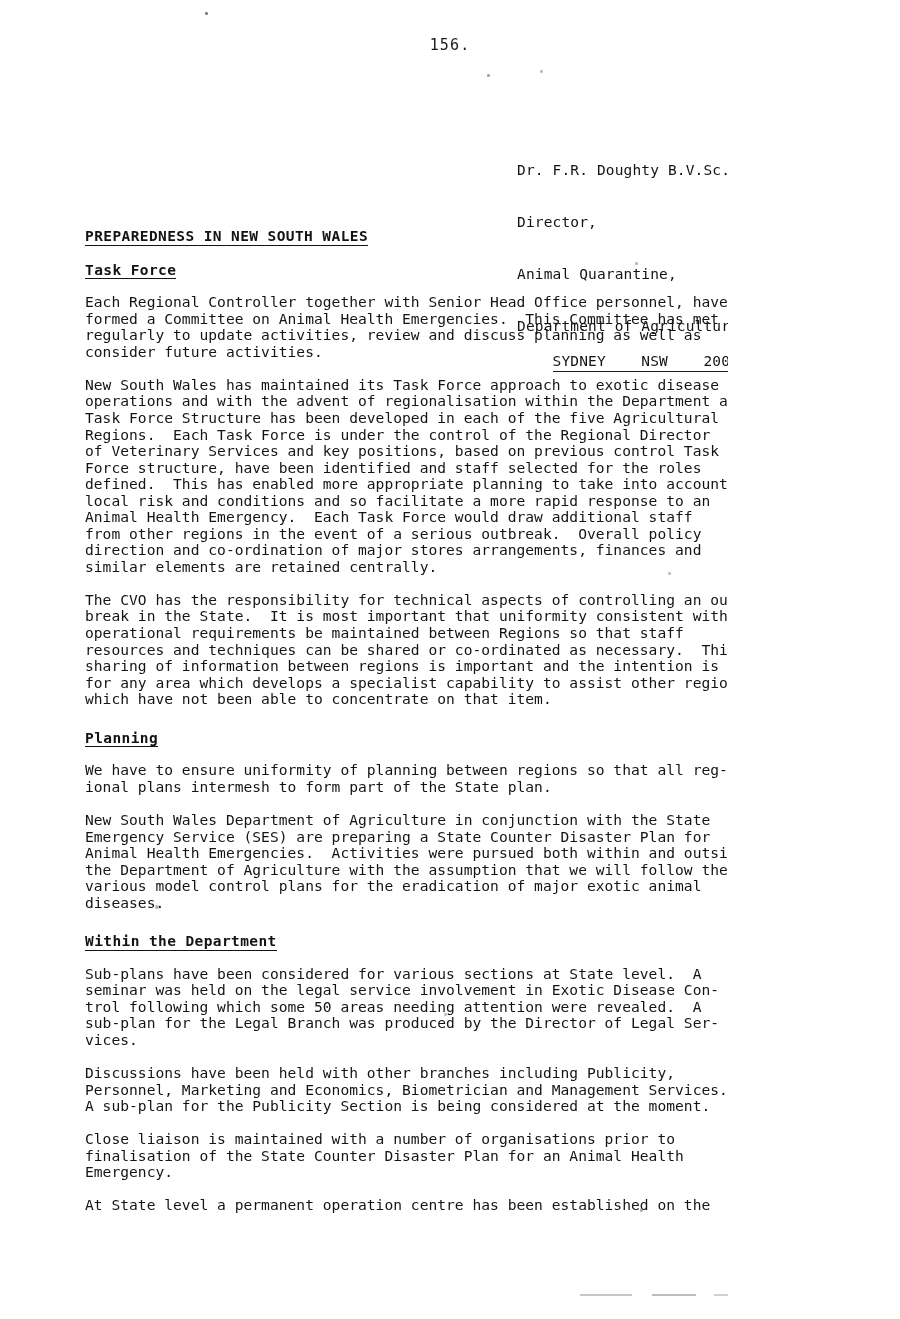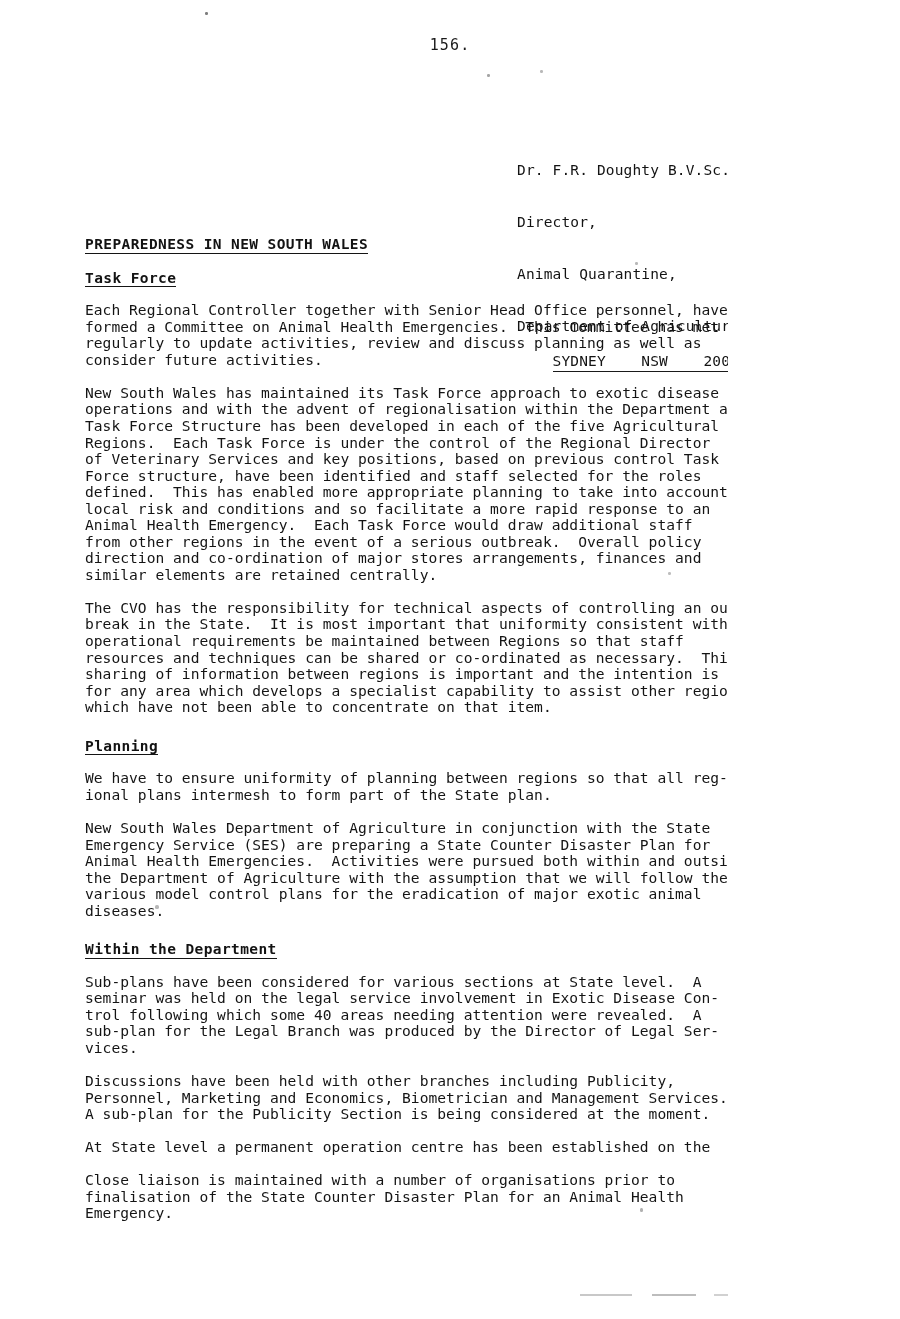--- a/index.html
+++ b/index.html
@@ -63,21 +63,21 @@
   .address-line.underlined {
     display: inline-block;
     border-bottom: 1.5px solid #1a1a1a;
     padding-bottom: 0px;
     text-align: center;
   }
 
   
   .body-col {
     position: absolute;
-    top: 236px;
+    top: 228px;
     left: 85px;
     width: 716px;
   }
 
   .heading {
     font-size: 14.5px;
     font-weight: bold;
     letter-spacing: 0.4px;
     margin: 0 0 0 0;
     line-height: 16.6px;
@@ -176,32 +176,32 @@
 Emergency Service (SES) are preparing a State Counter Disaster Plan for
 Animal Health Emergencies.  Activities were pursued both within and outside
 the Department of Agriculture with the assumption that we will follow the
 various model control plans for the eradication of major exotic animal
 diseases.</p>
 
     <div class="heading h-spaced"><span>Within the Department</span></div>
 
     <p class="para">Sub-plans have been considered for various sections at State level.  A
 seminar was held on the legal service involvement in Exotic Disease Con-
-trol following which some 40 areas needing attention were revealed.  A
+trol following which some 50 areas needing attention were revealed.  A
 sub-plan for the Legal Branch was produced by the Director of Legal Ser-
 vices.</p>
     <p class="para">Discussions have been held with other branches including Publicity,
 Personnel, Marketing and Economics, Biometrician and Management Services.
 A sub-plan for the Publicity Section is being considered at the moment.</p>
 
 
-    <p class="para">At State level a permanent operation centre has been established on the</p>
     <p class="para">Close liaison is maintained with a number of organisations prior to
 finalisation of the State Counter Disaster Plan for an Animal Health
 Emergency.</p>
+    <p class="para">At State level a permanent operation centre has been established on the</p>
 
   </div>
 
   <div class="speck" style="left:205px; top:12px; width:3px; height:3px;"></div>
   <div class="speck" style="left:868px; top:14px; width:4px; height:4px; opacity:.65;"></div>
   <div class="speck" style="left:870px; top:45px; width:3px; height:6px; opacity:.6;"></div>
   <div class="speck" style="left:487px; top:74px; width:3px; height:3px; opacity:.7;"></div>
   <div class="speck" style="left:540px; top:70px; width:3px; height:3px; opacity:.55;"></div>
   <div class="speck" style="left:871px; top:128px; width:5px; height:3px; opacity:.5;"></div>
   <div class="speck" style="left:733px; top:226px; width:4px; height:3px; opacity:.6;"></div>

